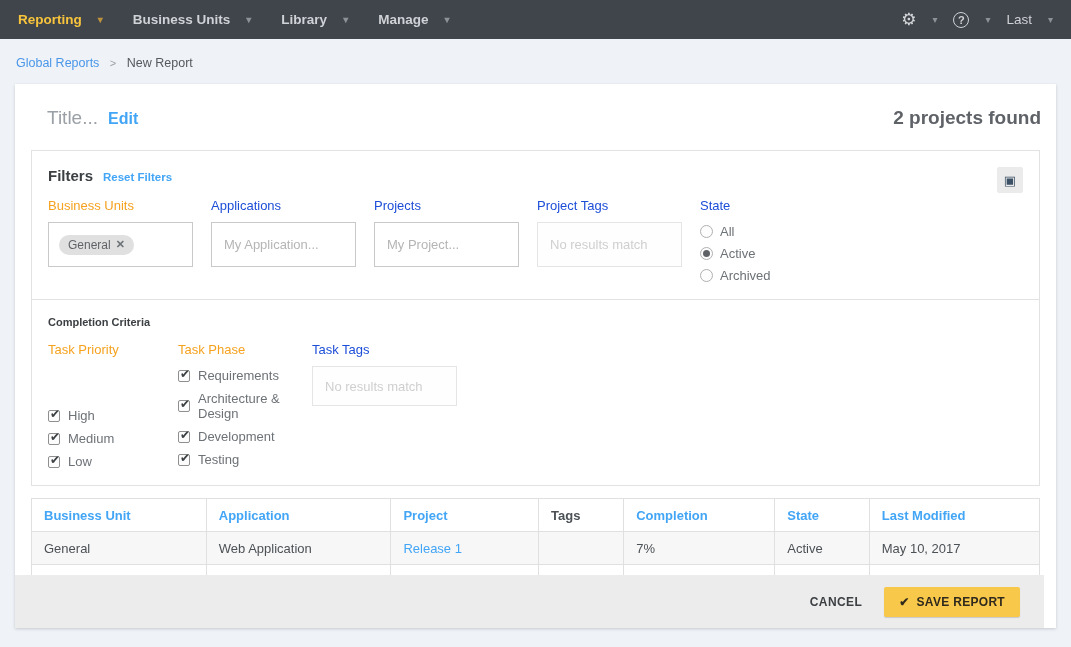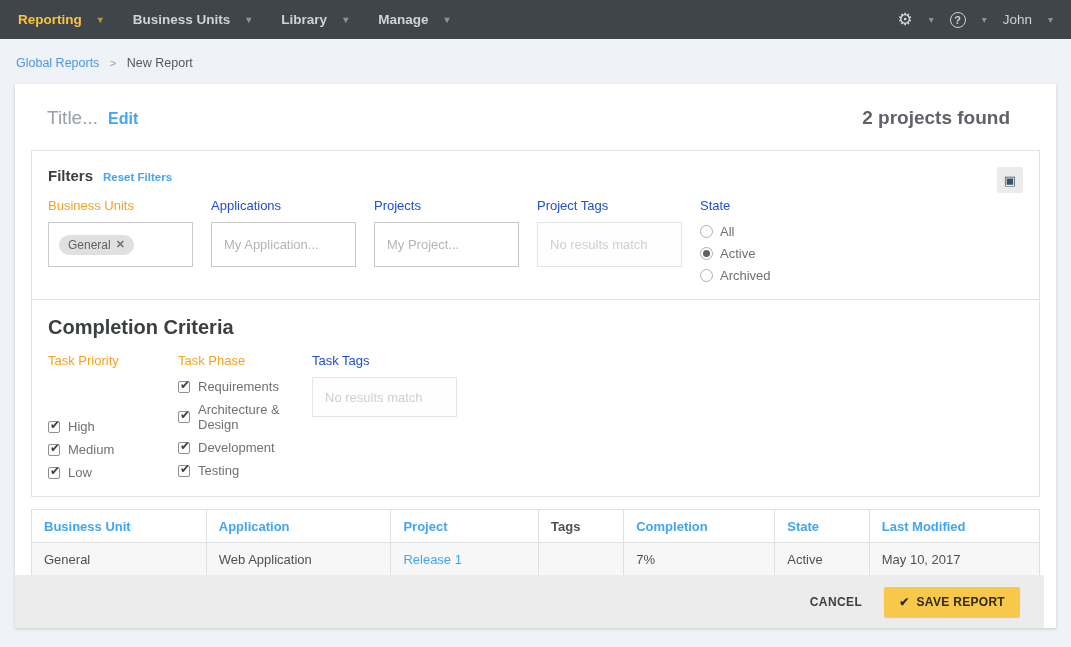--- a/index.html
+++ b/index.html
@@ -40,21 +40,21 @@
   .breadcrumb .sep { color: #9aa0a6; margin: 0 7px; font-size: 11px; }
   .breadcrumb .current { color: #55595e; }
 
   
   .card {
     margin: 0 15px; background: #fff; position: relative;
     height: 544px; box-shadow: 0 1px 3px rgba(0,0,0,.18);
   }
   .card-head {
     display: flex; justify-content: space-between; align-items: baseline;
-    padding: 23px 46px 0 32px;
+    padding: 23px 15px 0 32px;
   }
   .title-wrap { display: flex; align-items: baseline; gap: 10px; }
   .title-placeholder { font-size: 19px; color: #9aa0a6; }
   .edit-link { font-size: 16px; color: #42a5f5; font-weight: 700; text-decoration: none; cursor: pointer; }
   .results-count { font-size: 19px; font-weight: 700; color: #5f6368; }
 
   
   .filters-panel {
     margin: 21px 16px 0 16px; border: 1px solid #e2e2e2; position: relative;
   }
@@ -94,21 +94,21 @@
   .radio {
     width: 13px; height: 13px; border-radius: 50%; border: 1px solid #b0b0b0; background: #fdfdfd;
     display: inline-flex; align-items: center; justify-content: center; flex: none;
   }
   .radio.selected::after {
     content: ""; width: 7px; height: 7px; border-radius: 50%; background: #5f6368;
   }
 
   .panel-divider { border-top: 1px solid #e2e2e2; }
 
-  .cc-title { font-size: 20px; font-weight: 700; color: #3c4043; margin-bottom: 14px; }
+  .cc-title { font-size: 11px; font-weight: 700; color: #3c4043; margin-bottom: 14px; }
   .cc-cols { display: flex; }
   .cc-col-priority { width: 130px; gap: 40px; }
   .cc-col-phase { width: 134px; }
   .check-list { display: flex; flex-direction: column; gap: 8px; margin-top: 2px; }
   .check-item { display: flex; align-items: center; gap: 8px; font-size: 13px; color: #6d7277; cursor: pointer; }
   .checkbox {
     width: 12px; height: 12px; border: 1px solid #8f8f8f; border-radius: 2px; background: #fcfcfc;
     position: relative; flex: none;
   }
   .checkbox.checked::after {
@@ -176,21 +176,21 @@
       <span class="gear">⚙</span>
       <span class="caret">▾</span>
     </div>
     <div class="nav-item">
       <span class="help-circle">
           <span>?</span>
         </span>
       <span class="caret">▾</span>
     </div>
     <div class="nav-item">
-      <span>John</span>
+      <span>Last</span>
       <span class="caret">▾</span>
     </div>
   </div>
 </div>
 
 <div class="breadcrumb">
   <a>Global Reports</a>
   <span class="sep">&gt;</span>
   <span class="current">New Report</span>
 </div>

